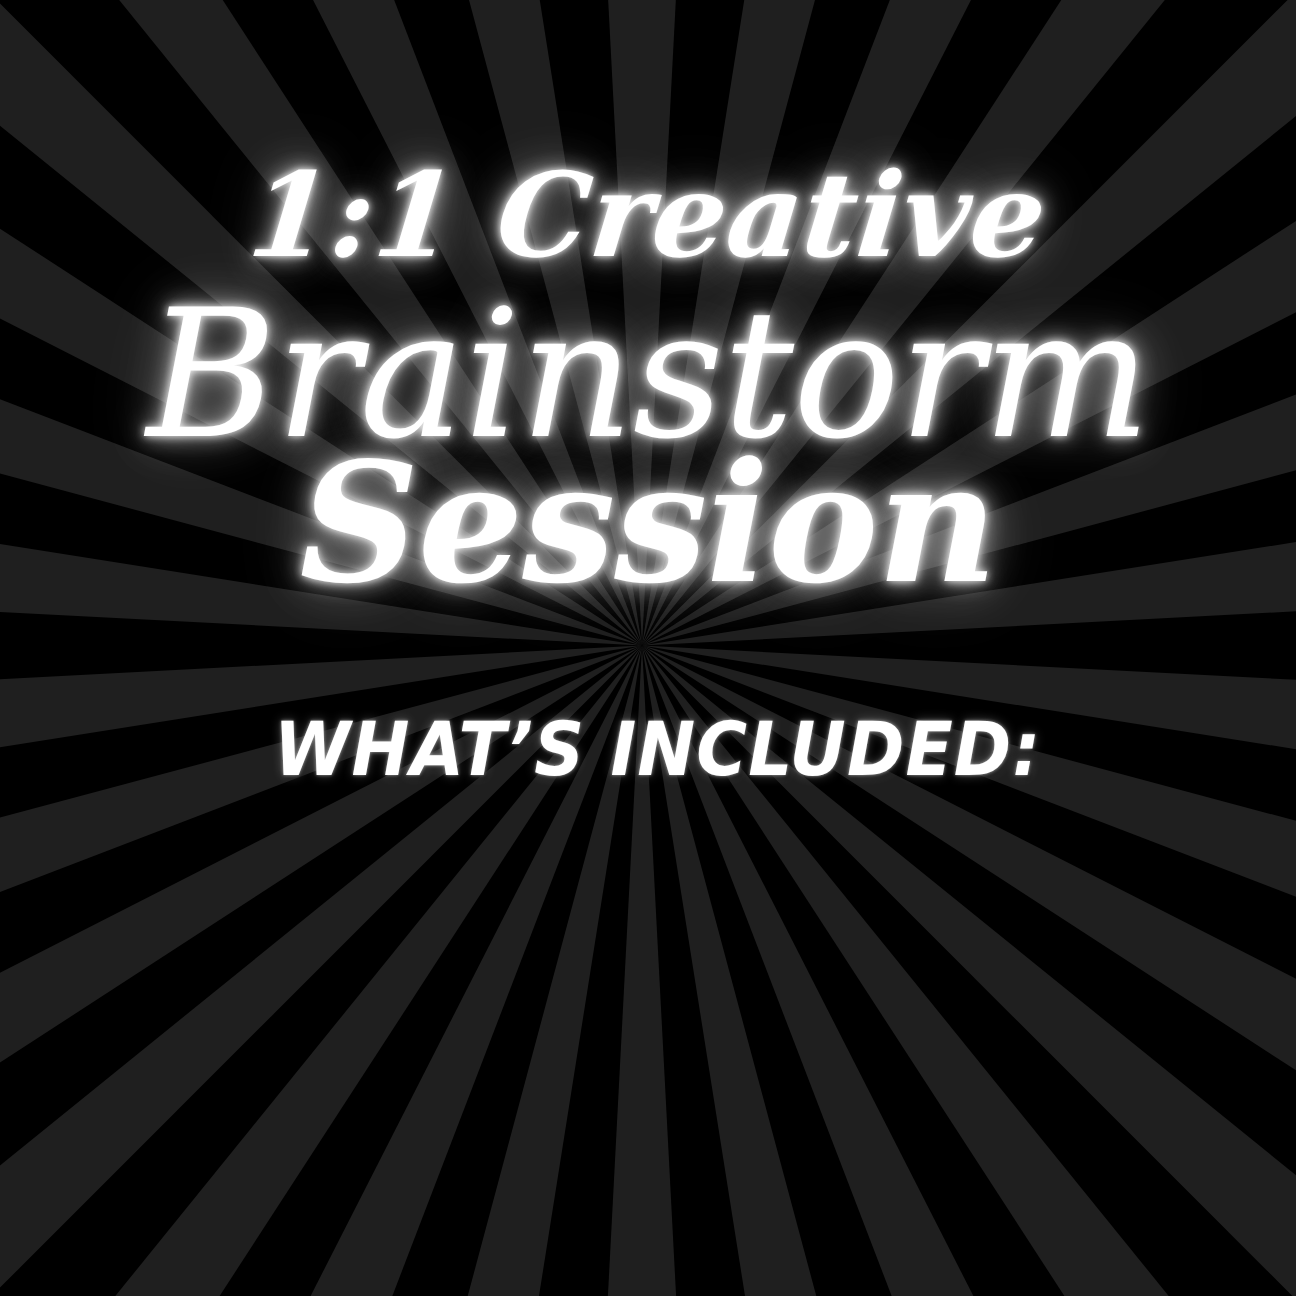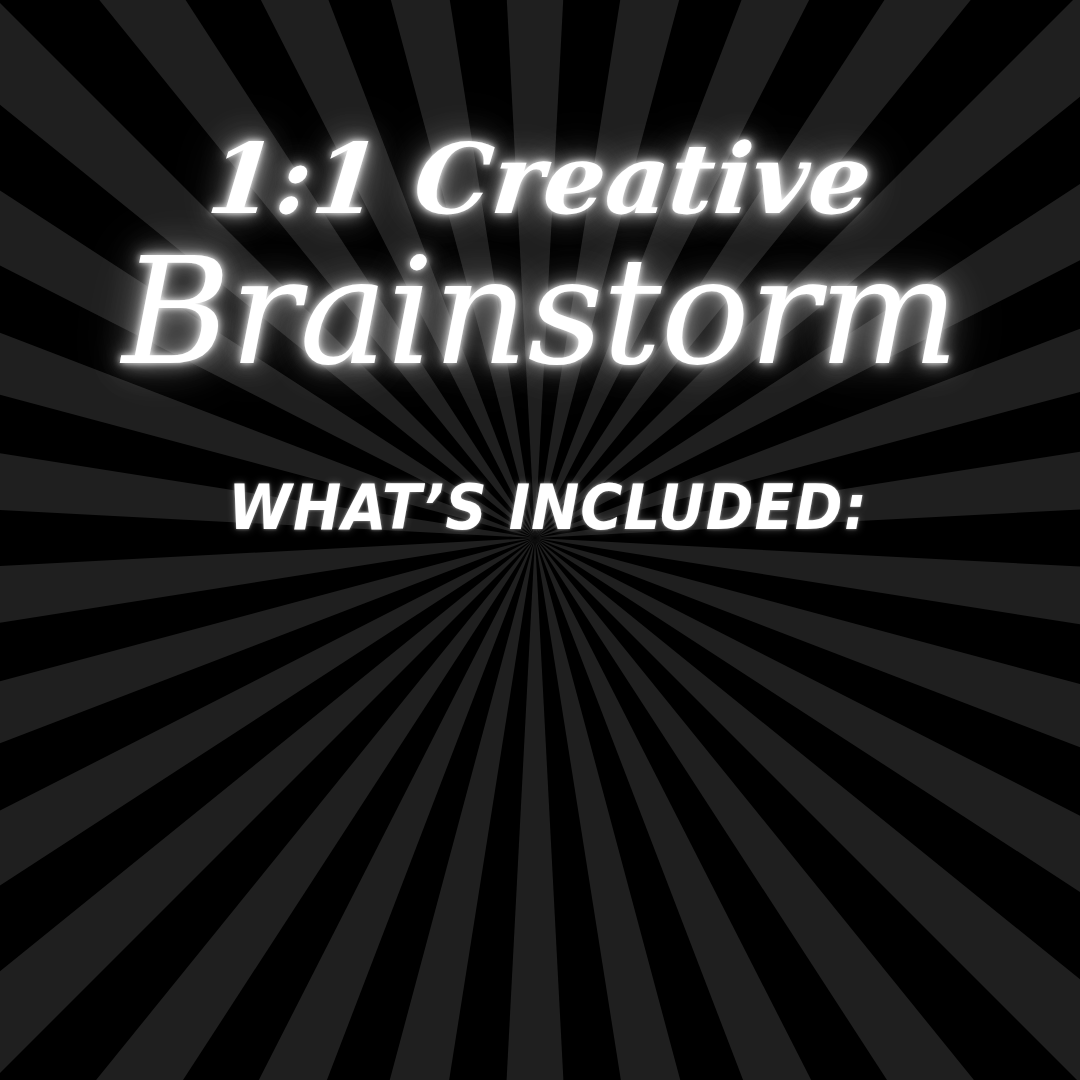--- a/index.html
+++ b/index.html
@@ -196,20 +196,21 @@
         <path d="M 535 538 L -331.75335459228006 -1163.0992394046352 L -149.1918996651833 -1244.3808359698405 Z" fill="#1f1f1f"></path>
         <path d="M 535 538 L 40.865704891006374 -1306.1342951089919 L 236.3371481886577 -1347.6830330010173 Z" fill="#1f1f1f"></path>
       </g>
   </svg>
 
   <div id="content">
 
     <div class="headline-block">
       <span class="line-creative">1:1 Creative</span>
       <span class="line-brainstorm">Brainstorm</span>
+      <span class="line-session">Session</span>
     </div>
 
     <div class="details-block">
       <span class="included-heading">WHAT’S INCLUDED:</span>
 
     </div>
 
   </div>
 </div>
 

